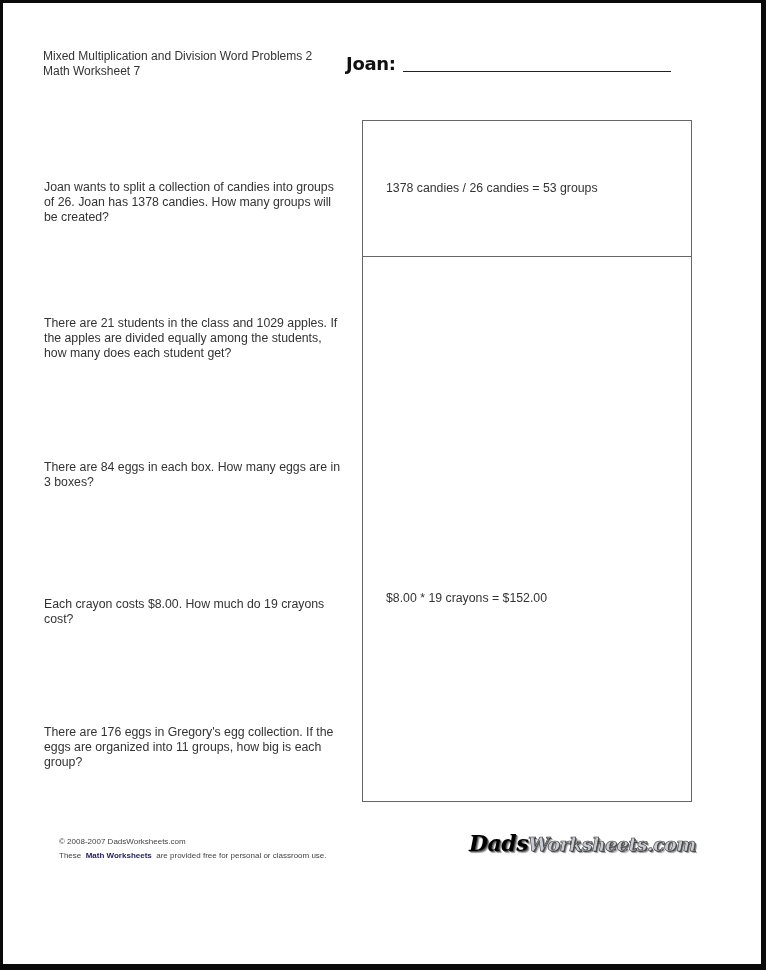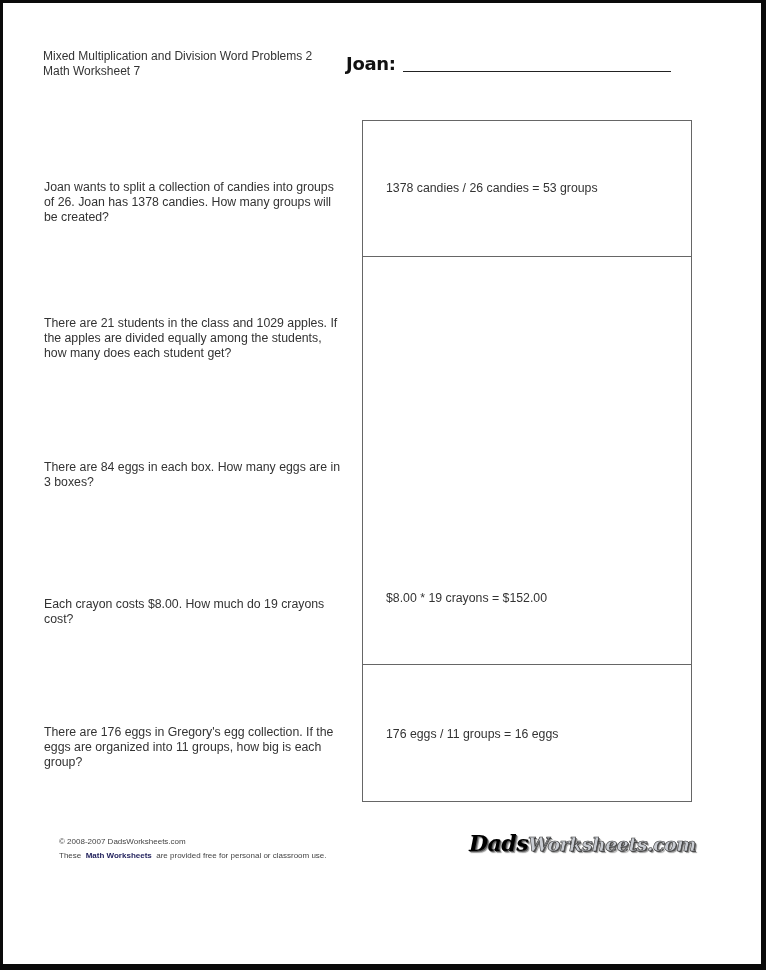--- a/index.html
+++ b/index.html
@@ -43,23 +43,20 @@
   <div class="question" style="top:578px;">Each crayon costs $8.00. How much do 19 crayons cost?</div>
   <div class="question" style="top:706px;">There are 176 eggs in Gregory's egg collection. If the eggs are organized into 11 groups, how big is each group?</div>
 
   <div class="answer-box">
     <div class="answer-cell" style="top:0px;">
       <div class="answer-text" style="top:60px;">1378 candies / 26 candies = 53 groups</div>
     </div>
     <div class="answer-cell" style="top:408px;">
       <div class="answer-text" style="top:62px;">$8.00 * 19 crayons = $152.00</div>
     </div>
-    <div class="answer-cell" style="top:544px;">
-      <div class="answer-text" style="top:62px;">176 eggs / 11 groups = 16 eggs</div>
-    </div>
   </div>
 
   <div class="footer">
     <div>© 2008-2007 DadsWorksheets.com</div>
     <div>
       <span>These</span>&nbsp;
       <b>Math Worksheets</b>&nbsp;
       <span>are provided free for personal or classroom use.</span>
     </div>
   </div>

